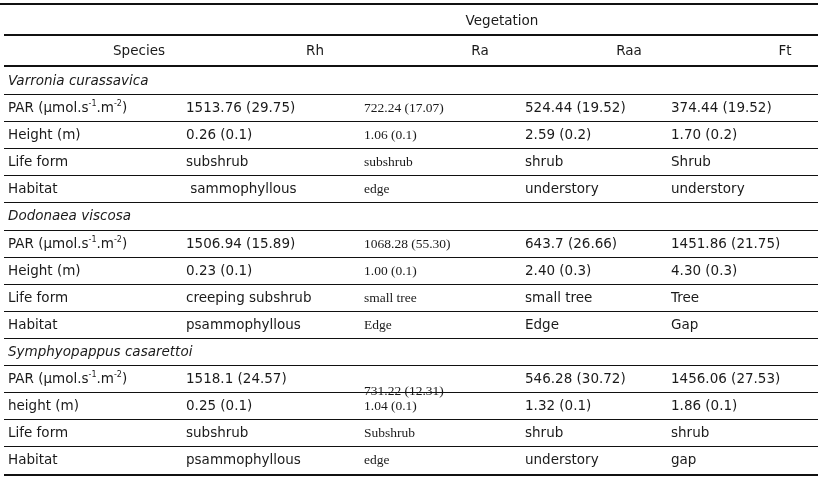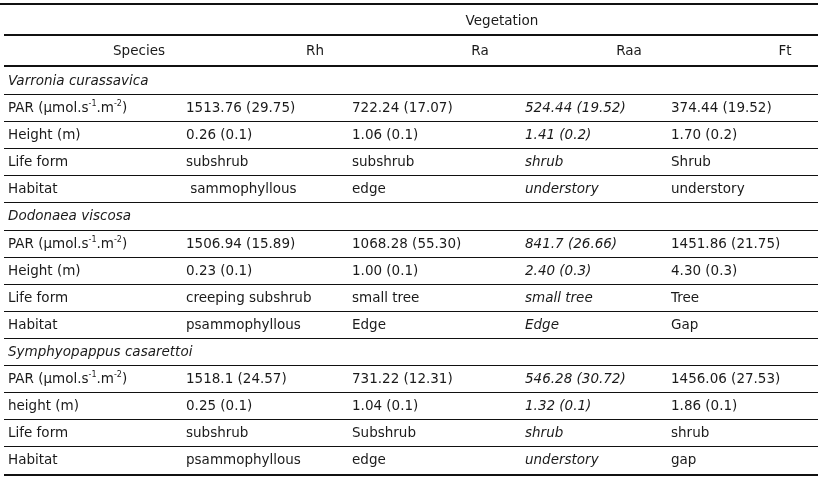--- a/index.html
+++ b/index.html
@@ -4,22 +4,22 @@
 <style>
   html, body { margin: 0; padding: 0; background: #ffffff; }
   body { width: 818px; height: 477px; position: relative; overflow: hidden;
          font-family: "DejaVu Sans", sans-serif; color: #1a1a1a; font-size: 13.5px; }
   .table { position: absolute; left: 0; top: 0; width: 818px; }
   .line { position: absolute; background: #111; }
   .row { position: absolute; left: 0; width: 818px; height: 27px; }
   .cell { position: absolute; top: 0; height: 27px; line-height: 27px; white-space: nowrap; }
   .c0 { left: 8px; }
   .c1 { left: 186px; }
-  .c2 { left: 352px; }
-  .c3 { left: 525px; font-style: italic; }
+  .c2 { left: 364px; font-family: Liberation Serif, serif; }
+  .c3 { left: 525px; }
   .c4 { left: 671px; }
   .hdr .cell { text-align: center; margin-left: 44px; }
   .h0 { left: 0; width: 190px; }
   .h1 { left: 186px; width: 170px; }
   .h2 { left: 360px; width: 152px; }
   .h3 { left: 512px; width: 146px; }
   .h4 { left: 664px; width: 154px; }
   .species { font-style: italic; }
   sup { font-size: 8px; line-height: 0; position: relative; top: -1px; }
   .veg { position: absolute; top: 5px; height: 30px; line-height: 30px; left: 186px; width: 632px; text-align: center; }
@@ -51,21 +51,21 @@
         <div class="cell c0"><span>PAR (µmol.s</span><sup>-1</sup><span>.m</span><sup>-2</sup><span>)</span></div>
         <div class="cell c1" style="white-space: pre;">1513.76 (29.75)</div>
         <div class="cell c2" style="white-space: pre;">722.24 (17.07)</div>
         <div class="cell c3" style="white-space: pre;">524.44 (19.52)</div>
         <div class="cell c4" style="white-space: pre;">374.44 (19.52)</div>
       </div>
       <div class="row" style="top: 121px;">
         <div class="cell c0">Height (m)</div>
         <div class="cell c1" style="white-space: pre;">0.26 (0.1)</div>
         <div class="cell c2" style="white-space: pre;">1.06 (0.1)</div>
-        <div class="cell c3" style="white-space: pre;">1.41 (0.2)</div>
+        <div class="cell c3" style="white-space: pre;">2.59 (0.2)</div>
         <div class="cell c4" style="white-space: pre;">1.70 (0.2)</div>
       </div>
       <div class="row" style="top: 148px;">
         <div class="cell c0">Life form</div>
         <div class="cell c1" style="white-space: pre;">subshrub</div>
         <div class="cell c2" style="white-space: pre;">subshrub</div>
         <div class="cell c3" style="white-space: pre;">shrub</div>
         <div class="cell c4" style="white-space: pre;">Shrub</div>
       </div>
       <div class="row" style="top: 175px;">
@@ -75,21 +75,21 @@
         <div class="cell c3" style="white-space: pre;">understory</div>
         <div class="cell c4" style="white-space: pre;">understory</div>
       </div>
       <div class="row" style="top: 202px; text-decoration: underline;">
         <div class="cell c0 species">Dodonaea viscosa</div>
       </div>
       <div class="row" style="top: 230px;">
         <div class="cell c0"><span>PAR (µmol.s</span><sup>-1</sup><span>.m</span><sup>-2</sup><span>)</span></div>
         <div class="cell c1" style="white-space: pre;">1506.94 (15.89)</div>
         <div class="cell c2" style="white-space: pre;">1068.28 (55.30)</div>
-        <div class="cell c3" style="white-space: pre;">841.7 (26.66)</div>
+        <div class="cell c3" style="white-space: pre;">643.7 (26.66)</div>
         <div class="cell c4" style="white-space: pre;">1451.86 (21.75)</div>
       </div>
       <div class="row" style="top: 257px;">
         <div class="cell c0">Height (m)</div>
         <div class="cell c1" style="white-space: pre;">0.23 (0.1)</div>
         <div class="cell c2" style="white-space: pre;">1.00 (0.1)</div>
         <div class="cell c3" style="white-space: pre;">2.40 (0.3)</div>
         <div class="cell c4" style="white-space: pre;">4.30 (0.3)</div>
       </div>
       <div class="row" style="top: 284px;">
@@ -105,21 +105,21 @@
         <div class="cell c2" style="white-space: pre;">Edge</div>
         <div class="cell c3" style="white-space: pre;">Edge</div>
         <div class="cell c4" style="white-space: pre;">Gap</div>
       </div>
       <div class="row" style="top: 338px;">
         <div class="cell c0 species">Symphyopappus casarettoi</div>
       </div>
       <div class="row" style="top: 365px;">
         <div class="cell c0"><span>PAR (µmol.s</span><sup>-1</sup><span>.m</span><sup>-2</sup><span>)</span></div>
         <div class="cell c1" style="white-space: pre;">1518.1 (24.57)</div>
-        <div class="cell c2" style="white-space: pre;">731.22 (12.31)</div>
+        <div class="cell c2" style="white-space: pre; margin-top: 12px;">731.22 (12.31)</div>
         <div class="cell c3" style="white-space: pre;">546.28 (30.72)</div>
         <div class="cell c4" style="white-space: pre;">1456.06 (27.53)</div>
       </div>
       <div class="row" style="top: 392px;">
         <div class="cell c0">height (m)</div>
         <div class="cell c1" style="white-space: pre;">0.25 (0.1)</div>
         <div class="cell c2" style="white-space: pre; text-align: center;">1.04 (0.1)</div>
         <div class="cell c3" style="white-space: pre;">1.32 (0.1)</div>
         <div class="cell c4" style="white-space: pre;">1.86 (0.1)</div>
       </div>

